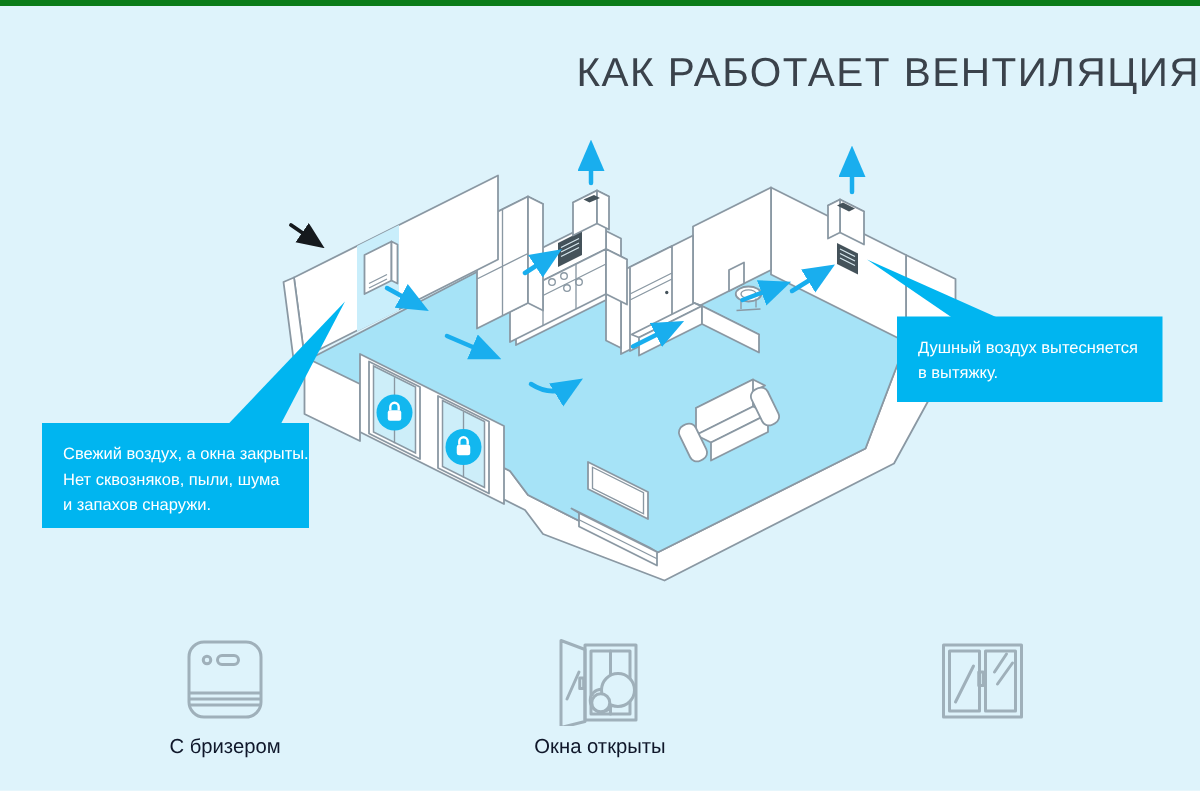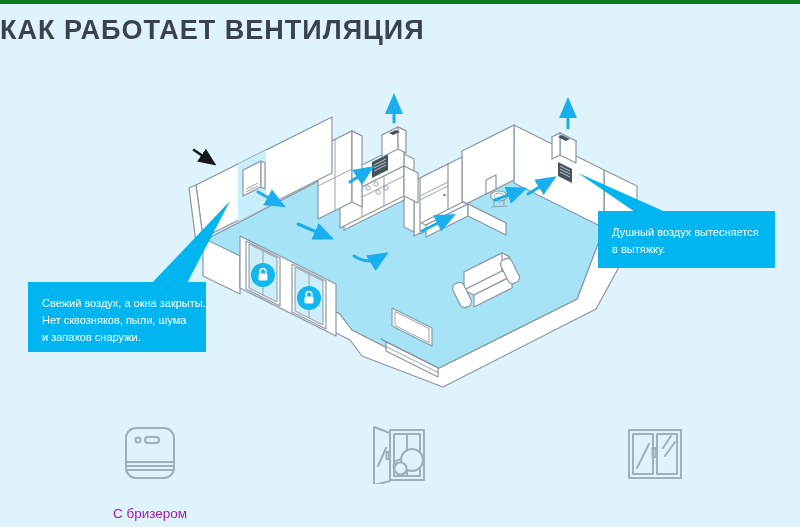--- a/index.html
+++ b/index.html
@@ -1,18 +1,18 @@
 <!DOCTYPE html>
 <html><head>
 <meta charset="utf-8">
 <style>
   html,body{margin:0;padding:0;}
   body{width:800px;height:527px;font-family:"Liberation Sans",sans-serif;}
   .page{position:relative;width:800px;height:527px;background:#def3fb;border-top:4px solid #0b7c19;box-sizing:border-box;overflow:hidden;}
-  .title{margin:0;padding-top:11px;text-align:left;font-size:27px;font-weight:700;letter-spacing:1px;color:#3a424b;}
+  .title{margin:0;padding-top:29px;text-align:right;font-size:27px;font-weight:400;letter-spacing:1px;color:#3a424b;}
   .scene{position:absolute;left:0;top:0;width:800px;height:527px;}
   
   .w{fill:#ffffff;stroke:#8a98a3;stroke-width:1.2;stroke-linejoin:round;}
   .thin{fill:none;stroke:#8a98a3;stroke-width:0.9;}
   .fl{fill:#a6e3f7;stroke:#8a98a3;stroke-width:1.2;stroke-linejoin:round;}
   .st{fill:#c9eefb;}
   .gl{fill:#cdeef9;stroke:#8a98a3;stroke-width:1;}
   .gr{fill:#44525a;stroke:none;}
   .grl{stroke:#d8e8ef;stroke-width:0.8;fill:none;}
   .ar{fill:none;stroke:#19aeee;stroke-width:3;stroke-linecap:round;}
@@ -20,21 +20,21 @@
   .ptr{fill:#00b5f0;}
   .lk{fill:#12b7ef;}
   .lkw{fill:#ffffff;}
   .lks{fill:none;stroke:#ffffff;stroke-width:1.6;}
   .callout{position:absolute;background:#00b5f0;color:#ffffff;font-size:11px;line-height:1.55;padding:13px 14px;box-sizing:border-box;overflow:hidden;}
   .callout span{display:block;white-space:nowrap;}
   .callout-left{left:28px;top:278px;width:178px;height:70px;}
   .callout-right{left:598px;top:207px;width:177px;height:57px;}
   .legend-item{position:absolute;top:422px;width:190px;text-align:center;}
   .legend-item .ic{display:block;margin:0 auto;}
-  .legend-label{display:block;margin-top:22px;font-size:13.5px;color:#a21caf;}
+  .legend-label{display:block;margin-top:6px;font-size:13.5px;color:#0f172a;}
   .li-1{left:55px;} .li-2{left:305px;} .li-3{left:560px;}
   .licon{stroke:#9fb0ba;stroke-width:2;fill:none;stroke-linejoin:round;stroke-linecap:round;}
   .liconf{stroke:#9fb0ba;stroke-width:2;fill:#def3fb;stroke-linejoin:round;}
 </style>
 </head>
 <body>
 
 <div class="page">
 
   <h1 class="title">КАК РАБОТАЕТ ВЕНТИЛЯЦИЯ</h1>
@@ -218,20 +218,21 @@
       <rect class="licon" x="22" y="4" width="34" height="50"></rect>
       <rect class="licon" x="26" y="8" width="26" height="42" stroke-width="1.4"></rect>
       <path class="licon" d="M39,8 V50" stroke-width="1.4"></path>
       <polygon class="licon" points="6,1 22,7 22,55 6,59"></polygon>
       <path class="licon" d="M10,40 L18,22" stroke-width="1.2"></path>
       <rect class="licon" x="18.5" y="26" width="2.6" height="7" stroke-width="1.2"></rect>
       <circle class="liconf" cx="33" cy="41" r="7.5"></circle>
       <circle class="liconf" cx="44" cy="34" r="11"></circle>
       <circle class="liconf" cx="32.5" cy="42.5" r="6" stroke-width="1.6"></circle>
     </svg>
+    <span class="legend-label">Окна открыты</span>
   </div>
   <div class="legend-item li-3">
     <svg class="ic" width="64" height="58" viewBox="0 0 64 58">
       <rect class="licon" x="6" y="4" width="52" height="48"></rect>
       <rect class="licon" x="10" y="8" width="20" height="40" stroke-width="1.6"></rect>
       <rect class="licon" x="34" y="8" width="20" height="40" stroke-width="1.6"></rect>
       <rect class="licon" x="29.5" y="22" width="3" height="9" stroke-width="1.4"></rect>
       <path class="licon" d="M14,42 L26,18 M40,22 L48,10 M42,30 L52,16" stroke-width="1.1"></path>
     </svg>
   </div>

